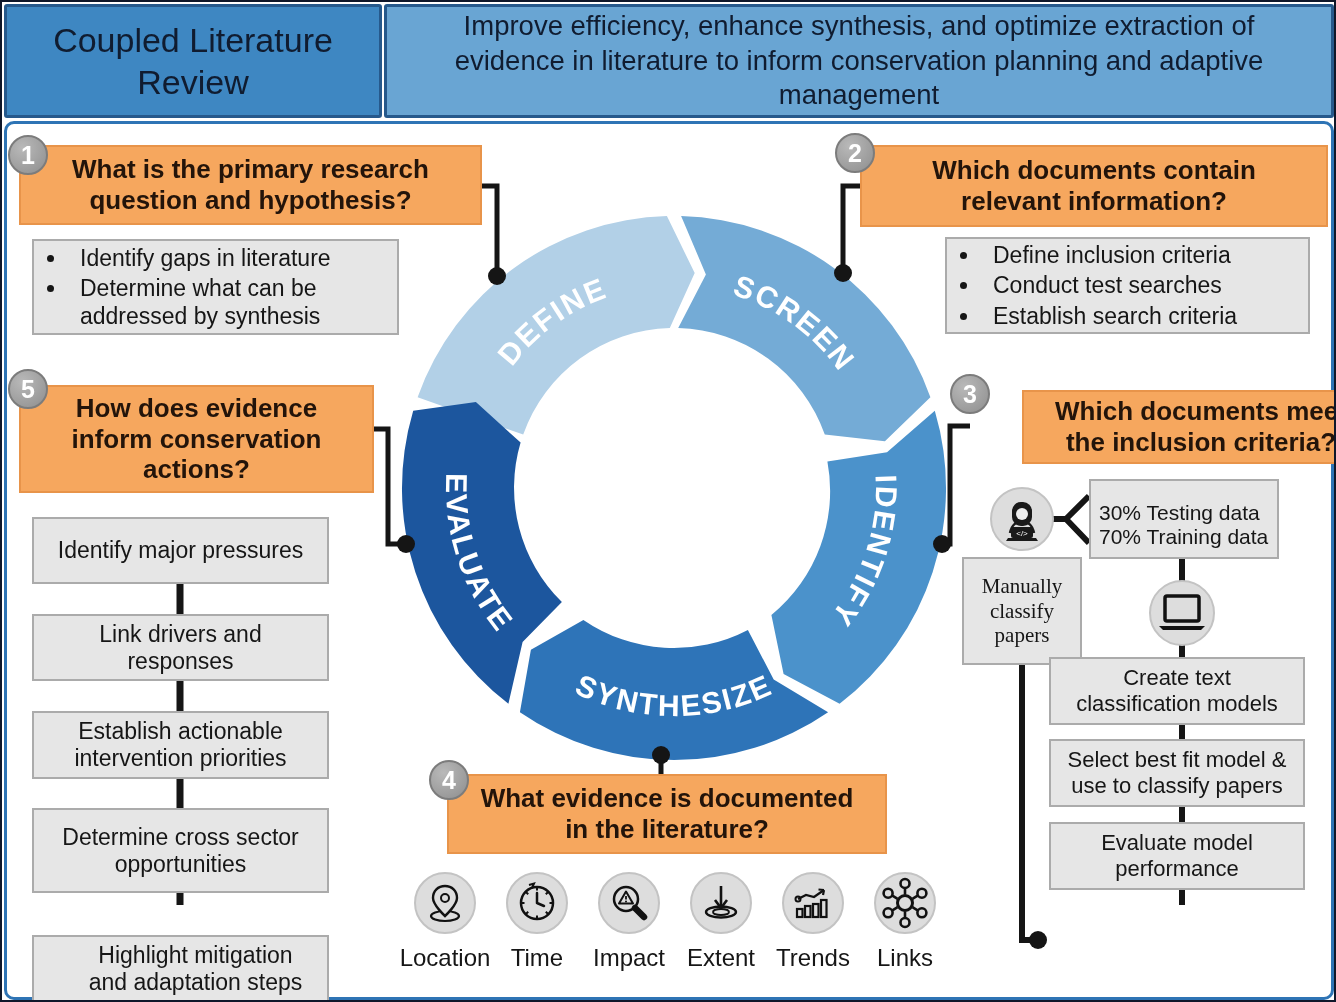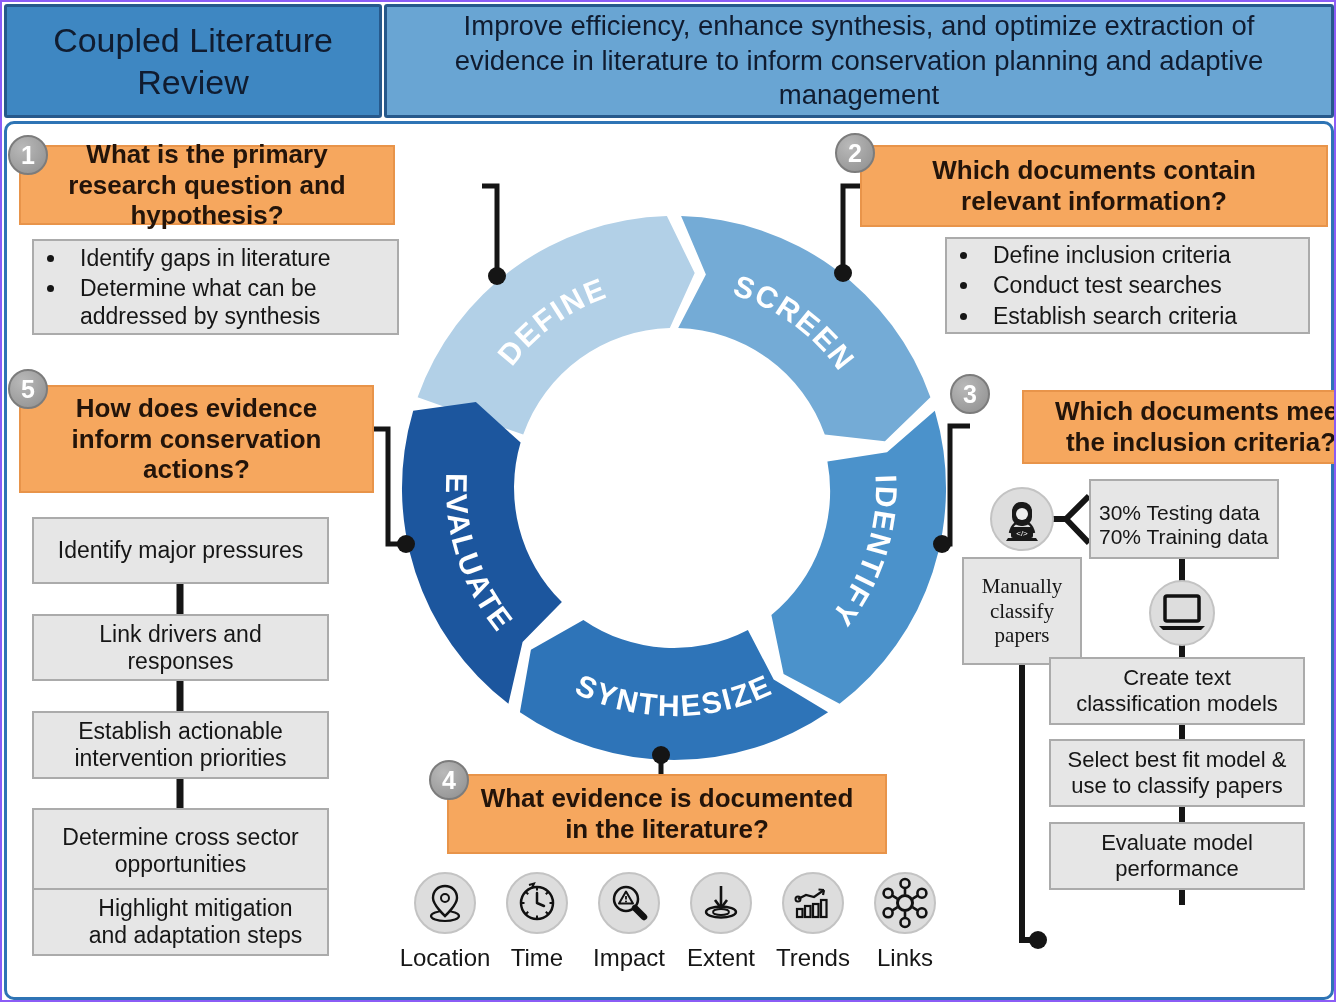--- a/index.html
+++ b/index.html
@@ -1,16 +1,16 @@
 <!DOCTYPE html>
 <html><head>
 <meta charset="utf-8">
 <style>
   html,body{margin:0;padding:0;background:#e9eef3;font-family:"Liberation Sans","DejaVu Sans",sans-serif;}
-  .page{position:relative;width:1336px;height:1002px;background:#ffffff;border:2px solid #8b5cf6;box-sizing:border-box;overflow:hidden;}
+  .page{position:relative;width:1336px;height:1002px;background:#ffffff;border:2px solid #0f172a;box-sizing:border-box;overflow:hidden;}
   
   .hdr{position:absolute;box-sizing:border-box;border:3px solid #26598c;border-radius:3px;display:flex;align-items:center;justify-content:center;text-align:center;color:#101c30;}
   .hdr-left{left:2px;top:2px;width:378px;height:114px;background:#3e87c2;font-size:34px;line-height:1.25;padding:0 14px;}
   .hdr-right{left:382px;top:2px;width:950px;height:114px;background:#69a5d3;font-size:27.5px;line-height:1.27;padding:0 26px;}
   
   .main-frame{position:absolute;left:2px;top:119px;width:1330px;height:879px;background:#ffffff;border:3px solid #2e74b5;border-radius:10px;box-sizing:border-box;}
   .overlay{position:absolute;left:0;top:0;width:1336px;height:1002px;pointer-events:none;}
   
   .orange-box{position:absolute;box-sizing:border-box;background:#f6a75e;border:2px solid #e8944a;display:flex;align-items:center;justify-content:center;text-align:center;font-weight:bold;font-size:26px;line-height:1.18;color:#23140a;z-index:2;}
   .gray-box{position:absolute;box-sizing:border-box;background:#e6e6e6;border:2px solid #ababab;color:#161616;z-index:2;}
@@ -152,21 +152,21 @@
           <circle cx="16.9" cy="9.8" r="4.5"></circle>
           <circle cx="0" cy="19.5" r="4.5"></circle>
           <circle cx="-16.9" cy="9.8" r="4.5"></circle>
           <circle cx="-16.9" cy="-9.8" r="4.5"></circle>
         </g>
       </g>
     </g>
   </svg>
 
   <div class="badge" style="left:6px;top:133px;">1</div>
-  <div class="orange-box" style="left:17px;top:143px;width:376px;height:80px;padding:0 28px;">What is the primary research question and hypothesis?</div>
+  <div class="orange-box" style="left:17px;top:143px;width:463px;height:80px;padding:0 28px;">What is the primary research question and hypothesis?</div>
   <div class="gray-box bullet-box" style="left:30px;top:237px;width:367px;height:96px;">
     <ul>
       <li>Identify gaps in literature</li>
       <li>Determine what can be addressed by synthesis</li>
     </ul>
   </div>
 
   <div class="badge" style="left:833px;top:131px;">2</div>
   <div class="orange-box" style="left:858px;top:143px;width:468px;height:82px;padding:0 30px;">Which documents contain relevant information?</div>
   <div class="gray-box bullet-box" style="left:943px;top:235px;width:365px;height:97px;">
@@ -196,15 +196,15 @@
   <div class="icon-label" style="left:654px;top:942px;">Extent</div>
   <div class="icon-label" style="left:746px;top:942px;">Trends</div>
   <div class="icon-label" style="left:838px;top:942px;">Links</div>
 
   <div class="badge" style="left:6px;top:367px;">5</div>
   <div class="orange-box" style="left:17px;top:383px;width:355px;height:108px;padding:0 42px;">How does evidence inform conservation actions?</div>
   <div class="gray-box flow-box" style="left:30px;top:515px;width:297px;height:67px;">Identify major pressures</div>
   <div class="gray-box flow-box" style="left:30px;top:612px;width:297px;height:67px;">Link drivers and responses</div>
   <div class="gray-box flow-box" style="left:30px;top:709px;width:297px;height:68px;">Establish actionable intervention priorities</div>
   <div class="gray-box flow-box" style="left:30px;top:806px;width:297px;height:85px;">Determine cross sector opportunities</div>
-  <div class="gray-box flow-box" style="left:30px;top:886px;width:297px;height:68px;padding-left:44px;">Highlight mitigation and adaptation steps</div>
+  <div class="gray-box flow-box" style="left:30px;top:933px;width:297px;height:68px;padding-left:44px;">Highlight mitigation and adaptation steps</div>
 
 </div>
 
 </body></html>

